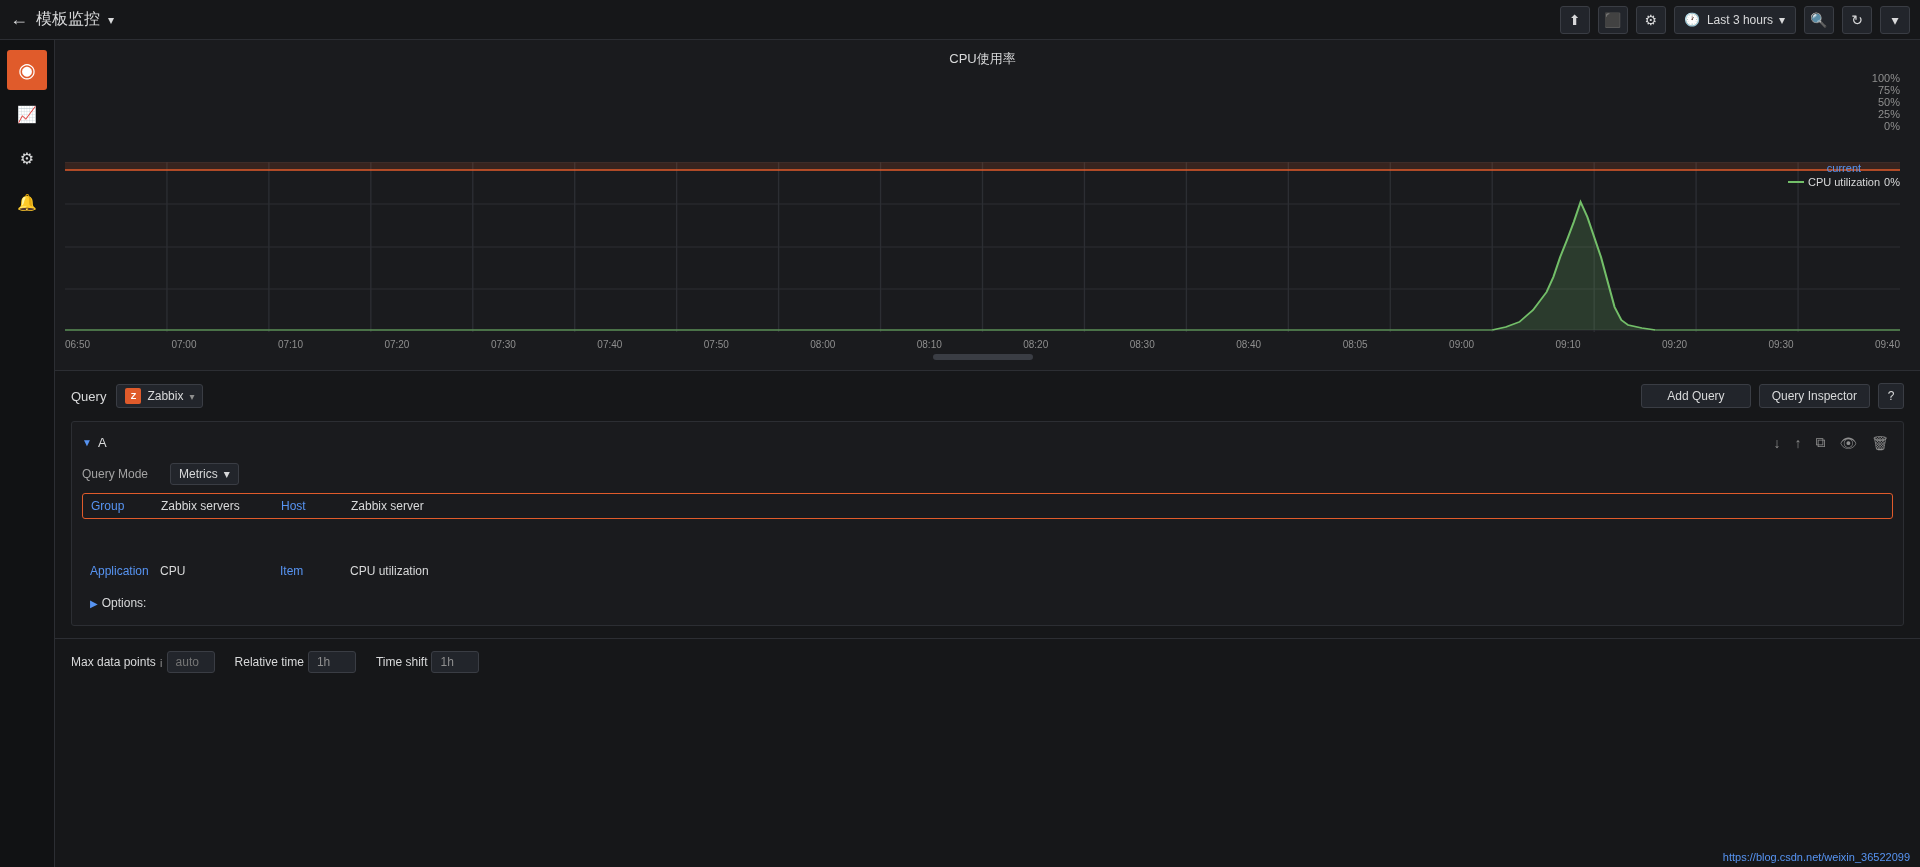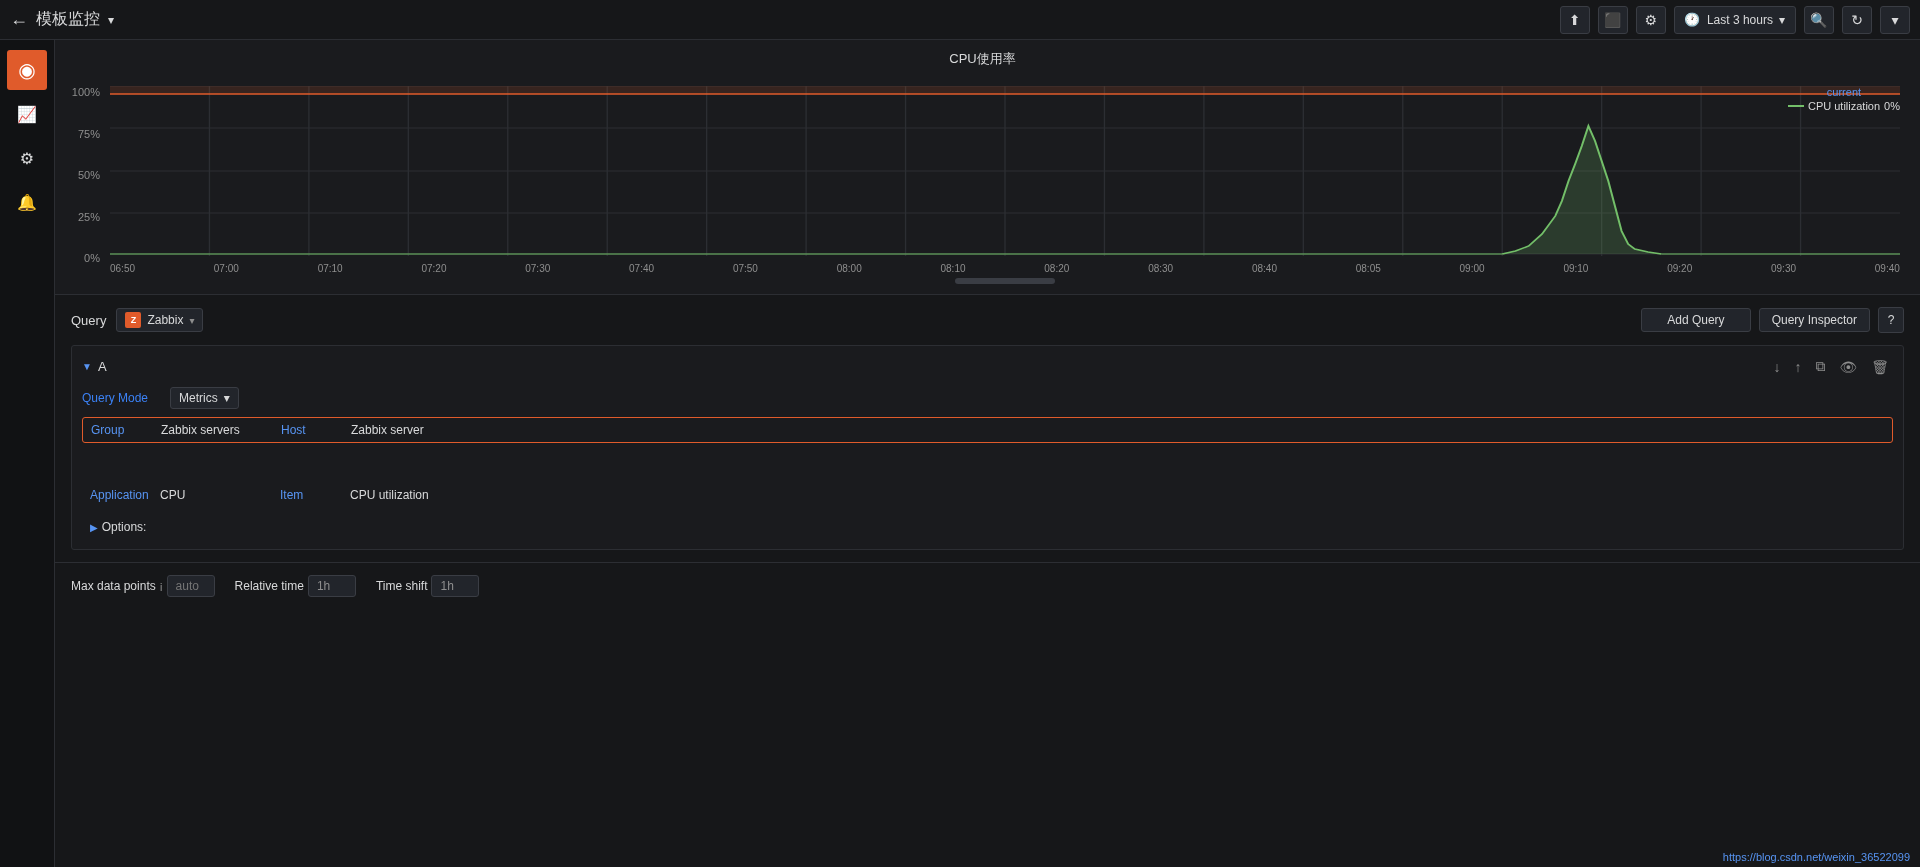--- a/index.html
+++ b/index.html
@@ -120,25 +120,26 @@
     .chart-container {
       background: #1a1b1e;
       padding: 10px 20px 10px 10px;
       position: relative;
       border-bottom: 1px solid #2c2e33;
     }
     .chart-title {
       text-align: center;
       color: #d8d9da;
       font-size: 13px;
-      margin-bottom: 18px;
+      margin-bottom: 4px;
     }
     .chart-wrapper {
       display: flex;
       gap: 10px;
+      flex-direction: column;
     }
     .chart-y-axis {
       display: flex;
       flex-direction: column;
       justify-content: space-between;
       align-items: flex-end;
       color: #8e8e8e;
       font-size: 11px;
       padding-bottom: 20px;
       min-width: 35px;
@@ -324,21 +325,21 @@
     }
 
     
     .query-row {
       display: flex;
       align-items: center;
       margin-bottom: 8px;
       gap: 8px;
     }
     .query-row-label {
-      color: #3b82f6;
+      color: #a3a3a3;
       font-size: 12px;
       min-width: 80px;
     }
     .query-mode-select {
       background: #22252b;
       border: 1px solid #3a3d44;
       border-radius: 3px;
       color: #d8d9da;
       padding: 3px 8px;
       font-size: 12px;

